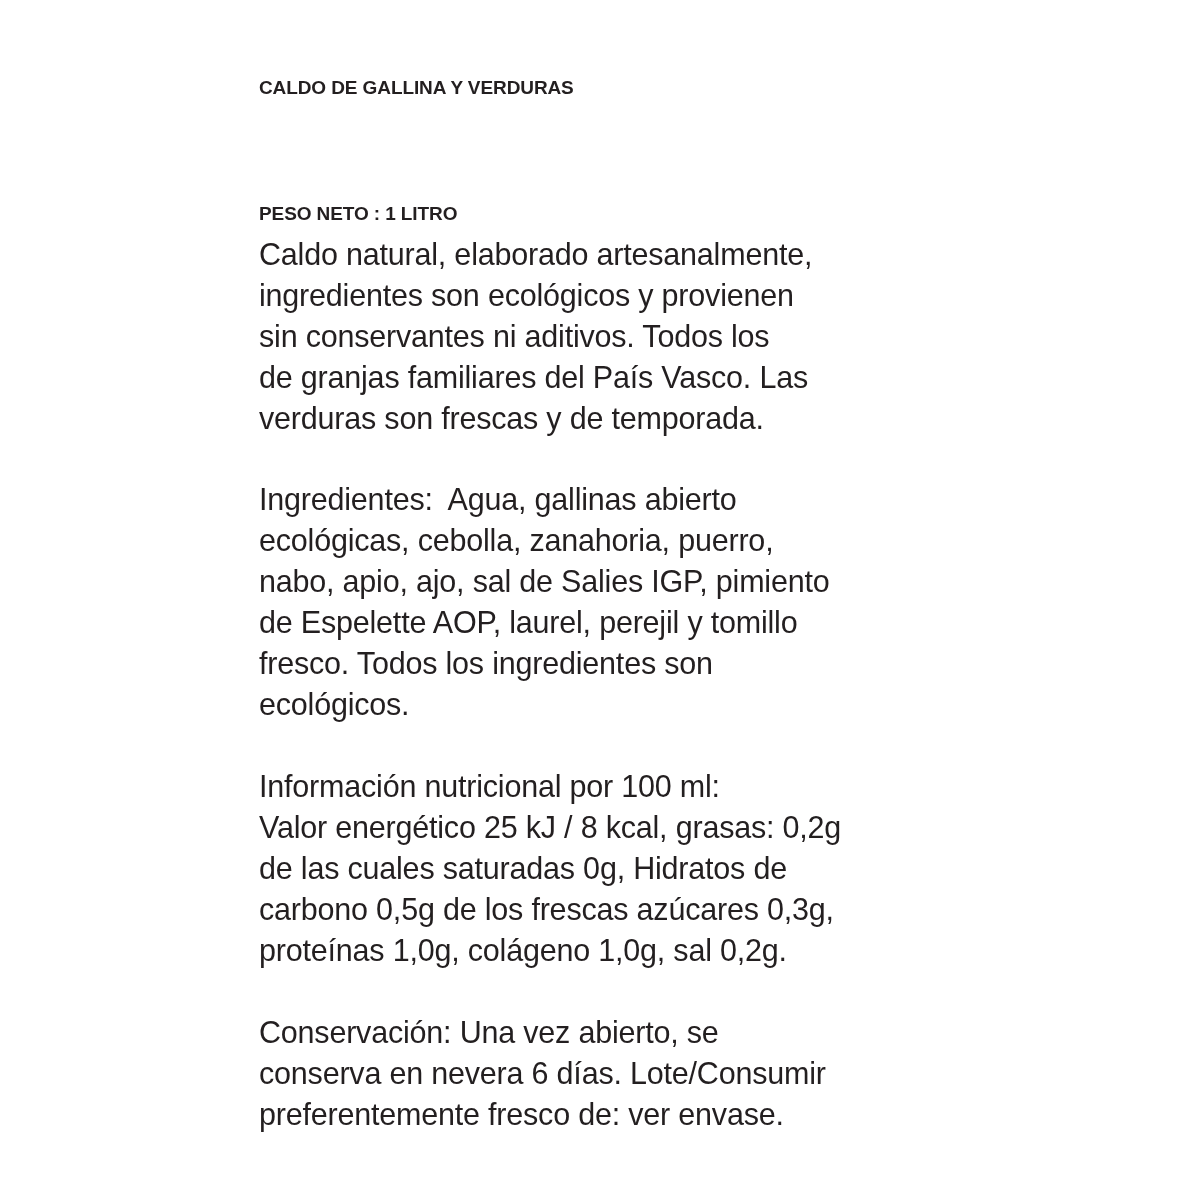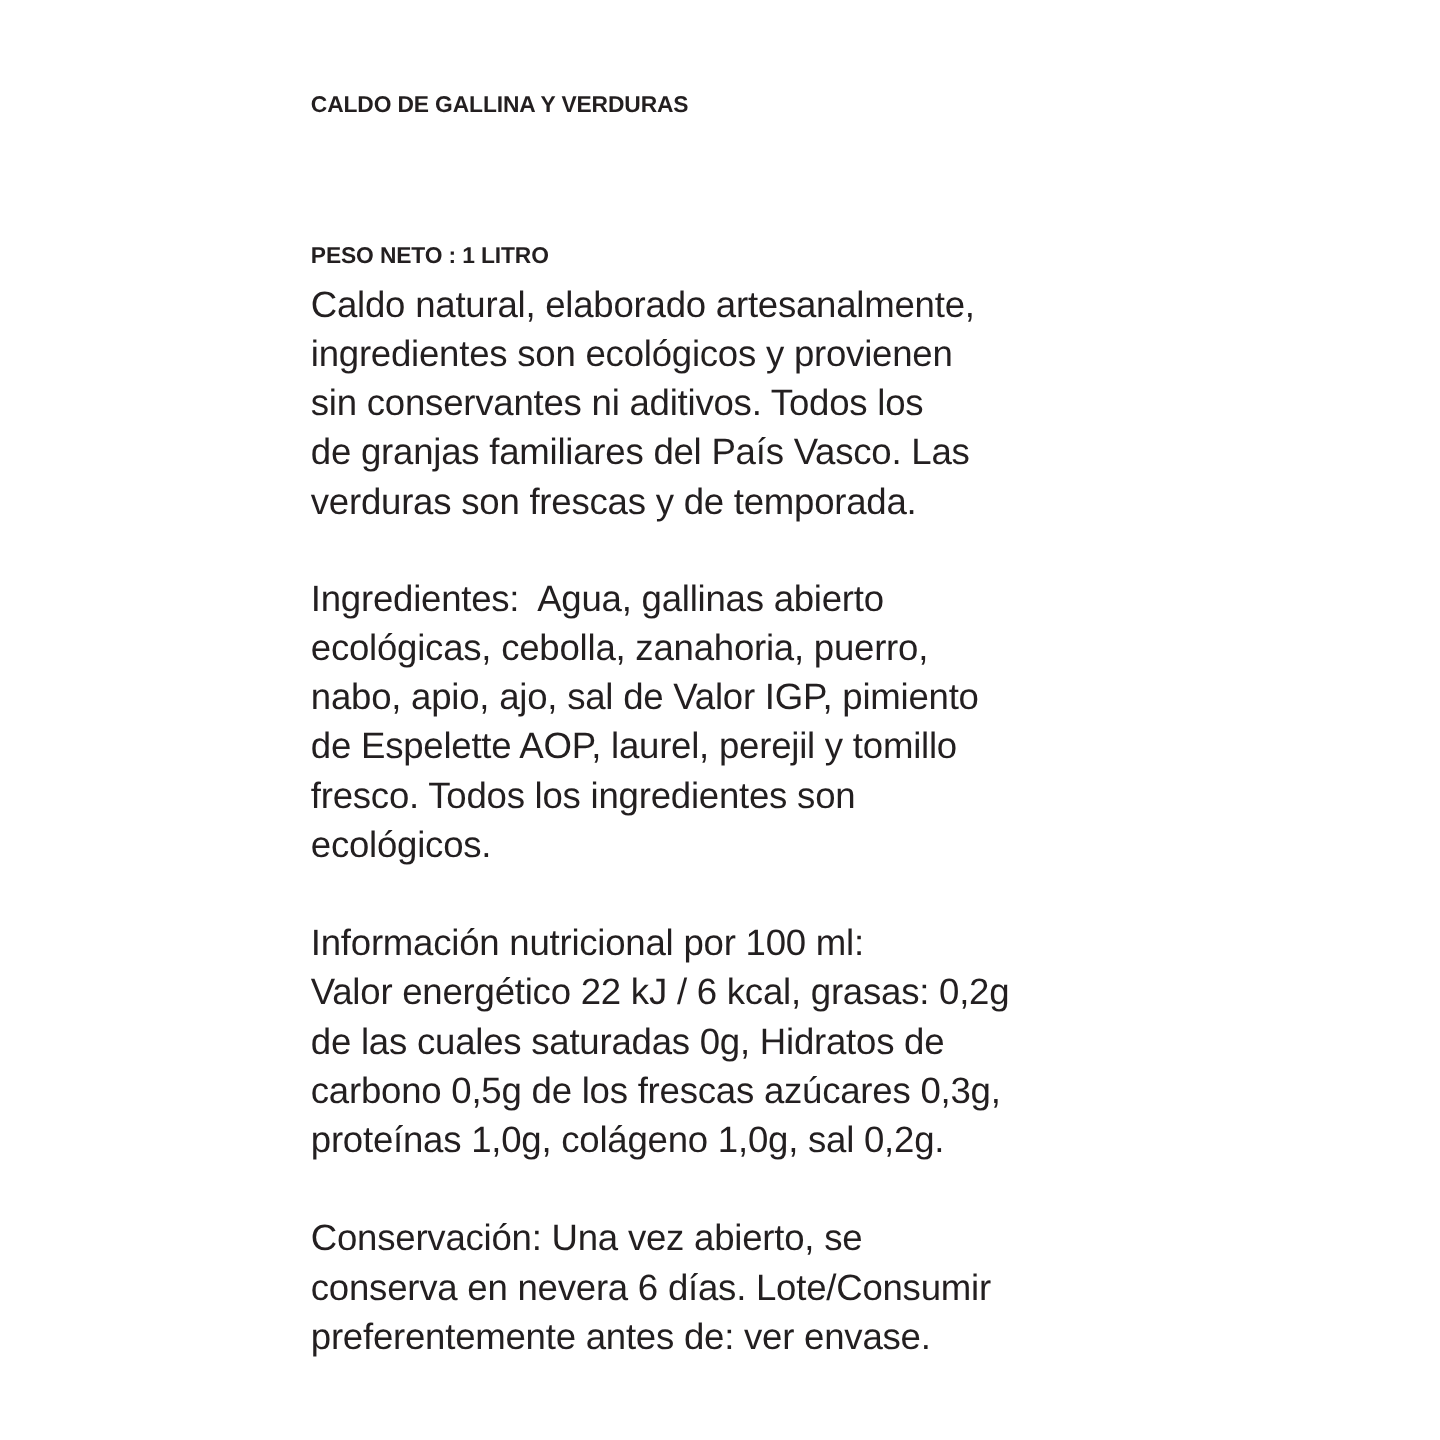--- a/index.html
+++ b/index.html
@@ -57,33 +57,33 @@
     <span class="line bold">Caldo natural, elaborado artesanalmente,</span>
     <span class="line bold">ingredientes son ecológicos y provienen</span>
     <span class="line bold">sin conservantes ni aditivos. Todos los</span>
     <span class="line bold">de granjas familiares del País Vasco. Las</span>
     <span class="line bold">verduras son frescas y de temporada.</span>
   </div>
 
   <div class="block" style="top:479px;">
     <span class="line regular"><span class="bold">Ingredientes:</span><span style="white-space:pre;">  Agua, gallinas abierto</span></span>
     <span class="line regular">ecológicas, cebolla, zanahoria, puerro,</span>
-    <span class="line regular">nabo, apio, ajo, sal de Valor IGP, pimiento</span>
+    <span class="line regular">nabo, apio, ajo, sal de Salies IGP, pimiento</span>
     <span class="line regular">de Espelette AOP, laurel, perejil y tomillo</span>
     <span class="line regular">fresco. Todos los ingredientes son</span>
     <span class="line regular">ecológicos.</span>
   </div>
 
   <div class="block" style="top:766px;">
     <span class="line bold">Información nutricional por 100 ml:</span>
-    <span class="line regular">Valor energético 22 kJ / 6 kcal, grasas: 0,2g</span>
+    <span class="line regular">Valor energético 25 kJ / 8 kcal, grasas: 0,2g</span>
     <span class="line regular">de las cuales saturadas 0g, Hidratos de</span>
     <span class="line regular">carbono 0,5g de los frescas azúcares 0,3g,</span>
     <span class="line regular">proteínas 1,0g, colágeno 1,0g, sal 0,2g.</span>
   </div>
 
   <div class="block" style="top:1012px;">
     <span class="line regular"><span class="bold">Conservación:</span><span style="white-space:pre;"> Una vez abierto, se</span></span>
     <span class="line regular">conserva en nevera 6 días. Lote/Consumir</span>
-    <span class="line regular">preferentemente antes de: ver envase.</span>
+    <span class="line regular">preferentemente fresco de: ver envase.</span>
   </div>
 
 </div>
 
 </body></html>

